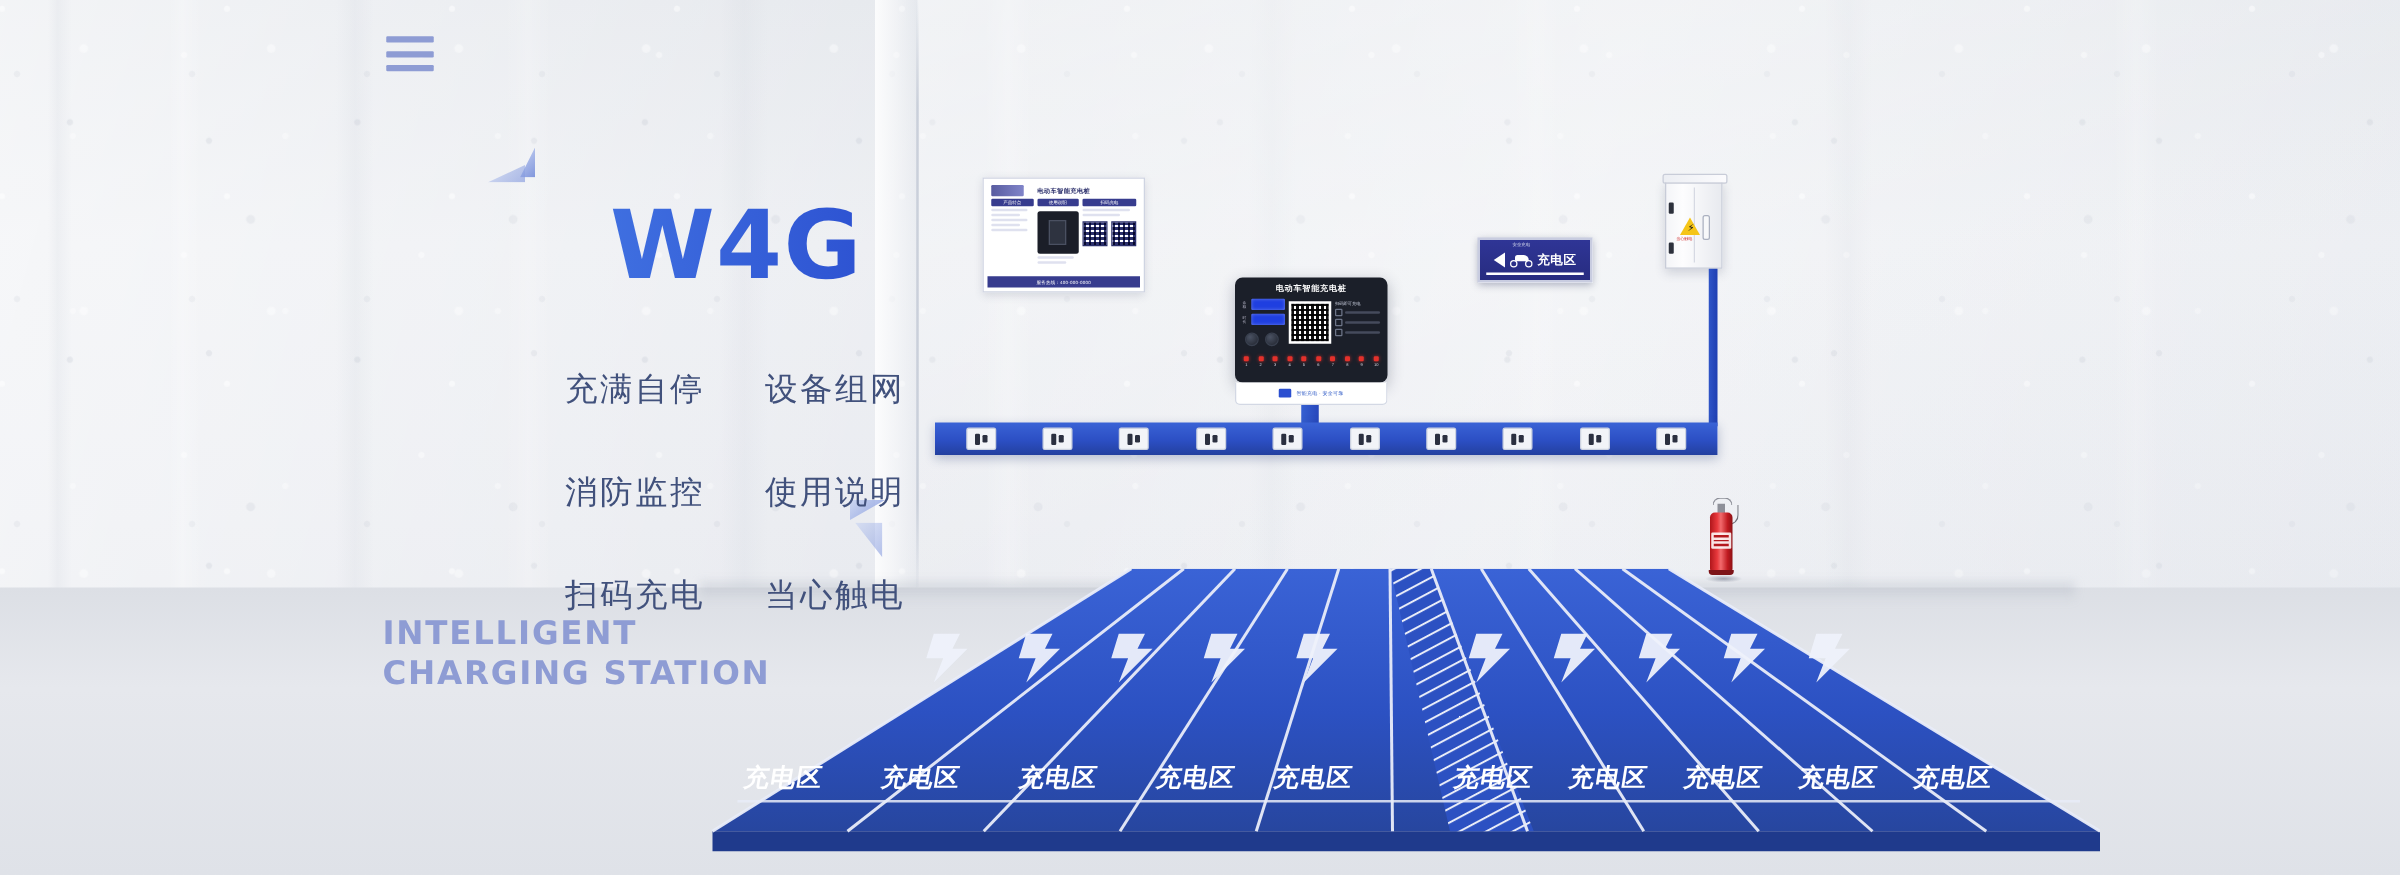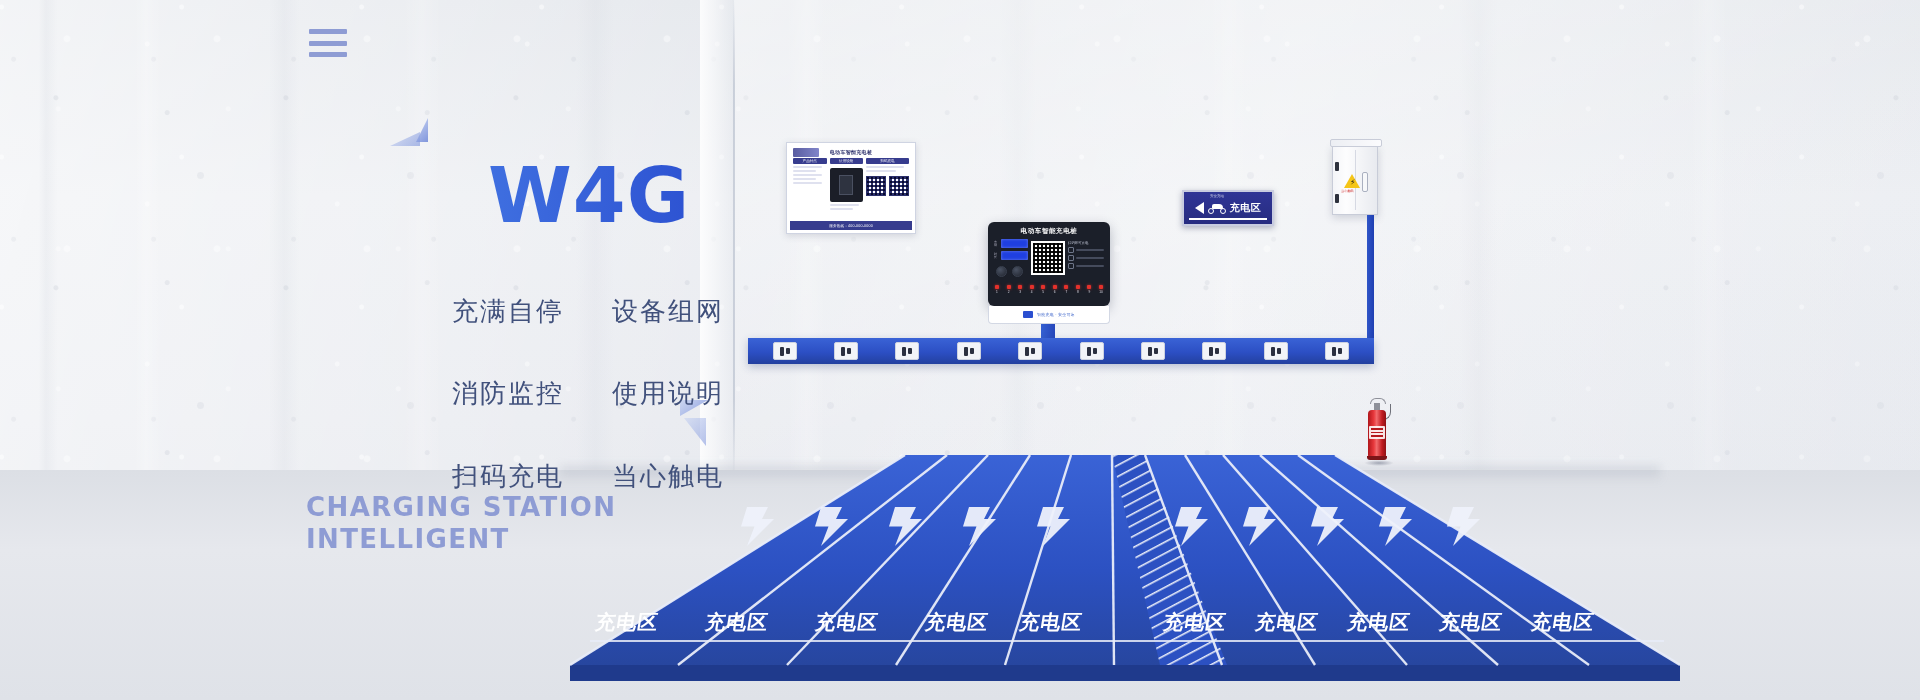--- a/index.html
+++ b/index.html
@@ -377,22 +377,22 @@
   <div class="features">
     <div class="feature">充满自停</div>
     <div class="feature">设备组网</div>
     <div class="feature">消防监控</div>
     <div class="feature">使用说明</div>
     <div class="feature">扫码充电</div>
     <div class="feature">当心触电</div>
   </div>
 
   <div class="eng-block">
+    <div>INTELLIGENT</div>
     <div>CHARGING STATION</div>
-    <div>INTELLIGENT</div>
   </div>
 
   <div class="poster">
     <div class="poster-inner">
       <div class="poster-logo"></div>
       <div class="poster-title">电动车智能充电桩</div>
       <div class="poster-cols">
         <div class="pc">
           <div class="pc-head">产品特点</div>
           <div class="pc-line m"></div>

